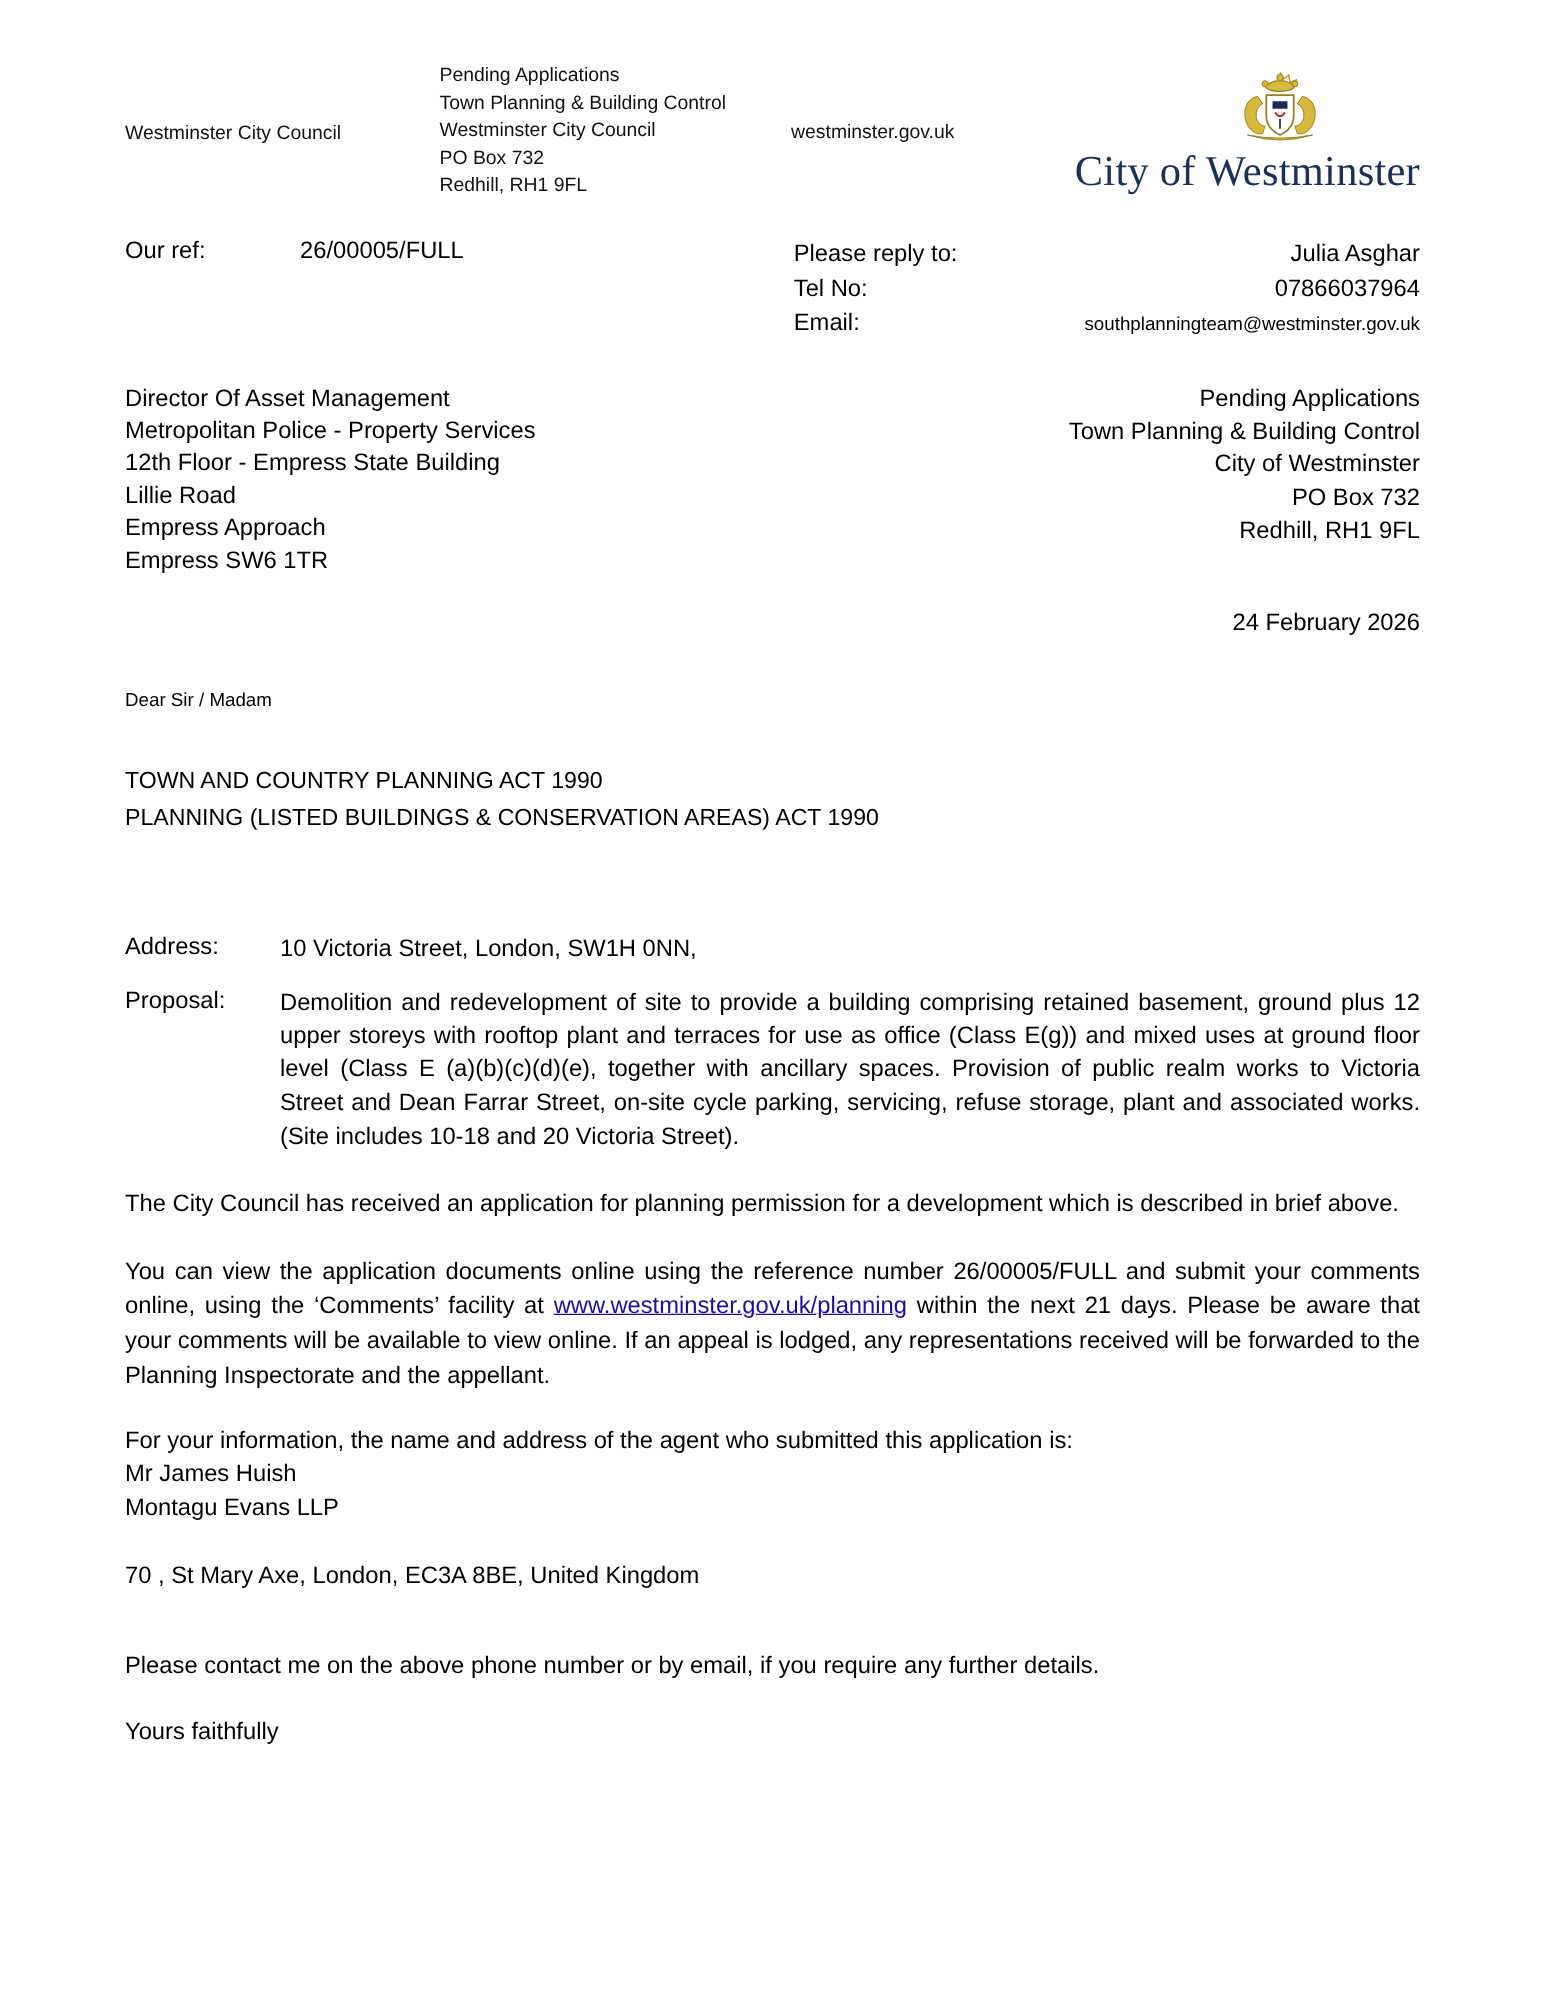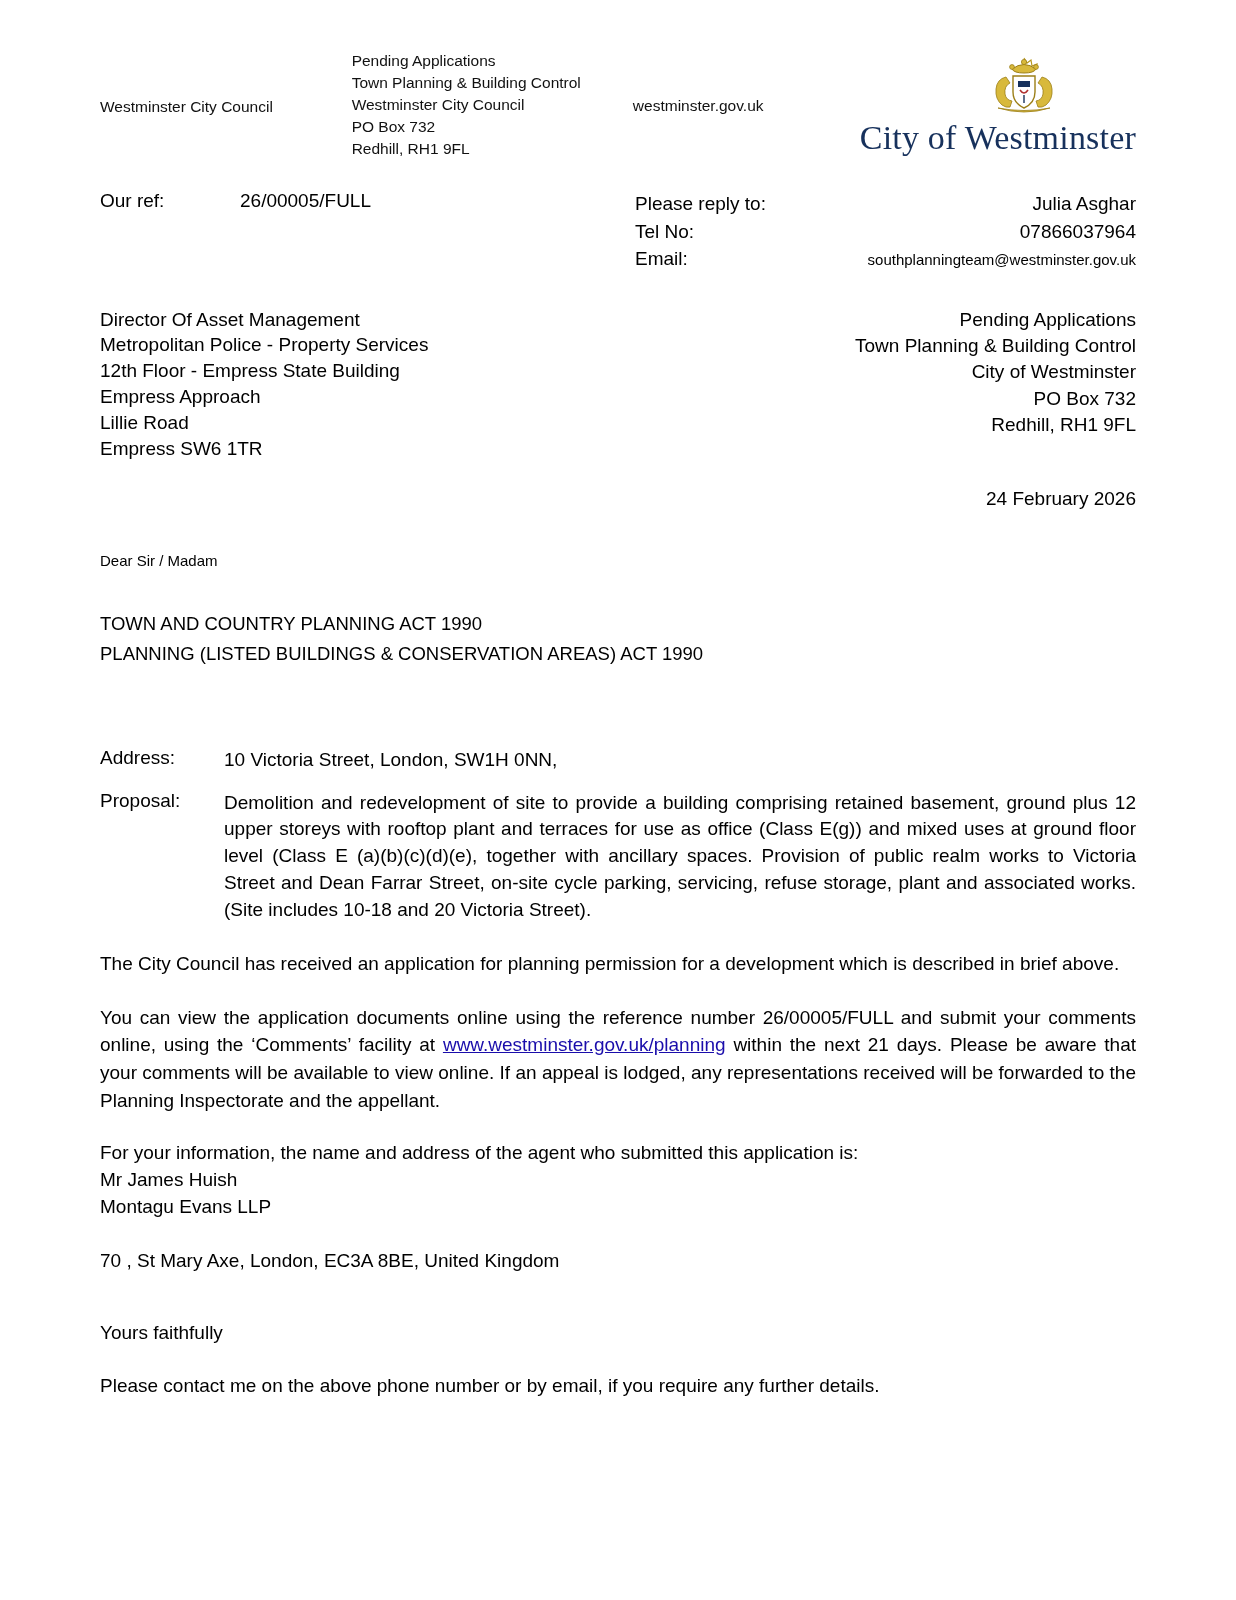--- a/index.html
+++ b/index.html
@@ -233,22 +233,22 @@
         <div class="reply-value small">southplanningteam@westminster.gov.uk</div>
       </div>
     </div>
   </div>
 
   <div class="addr-row">
     <div class="addr-left">
       <div>Director Of Asset Management</div>
       <div>Metropolitan Police - Property Services</div>
       <div>12th Floor - Empress State Building</div>
+      <div>Lillie Road</div>
       <div>Empress Approach</div>
-      <div>Lillie Road</div>
       <div>Empress  SW6 1TR</div>
     </div>
     <div class="addr-right">
       <div>Pending Applications</div>
       <div>Town Planning &amp; Building Control</div>
       <div>City of Westminster</div>
       <div>PO Box 732</div>
       <div>Redhill, RH1 9FL</div>
     </div>
   </div>
@@ -282,17 +282,17 @@
   <div class="para nojustify tight">
     <div>For your information, the name and address of the agent who submitted this application is:</div>
     <div>Mr James Huish</div>
     <div>Montagu Evans LLP</div>
   </div>
 
   <div class="para nojustify">70 , St Mary Axe, London, EC3A 8BE, United Kingdom</div>
 
   <div class="spacer-lg"></div>
 
+  <div class="para nojustify">Please contact me on the above phone number or by email, if you require any further details.</div>
+
   <div class="para nojustify">Yours faithfully</div>
 
-  <div class="para nojustify">Please contact me on the above phone number or by email, if you require any further details.</div>
-
 </div>
 
 </body></html>

